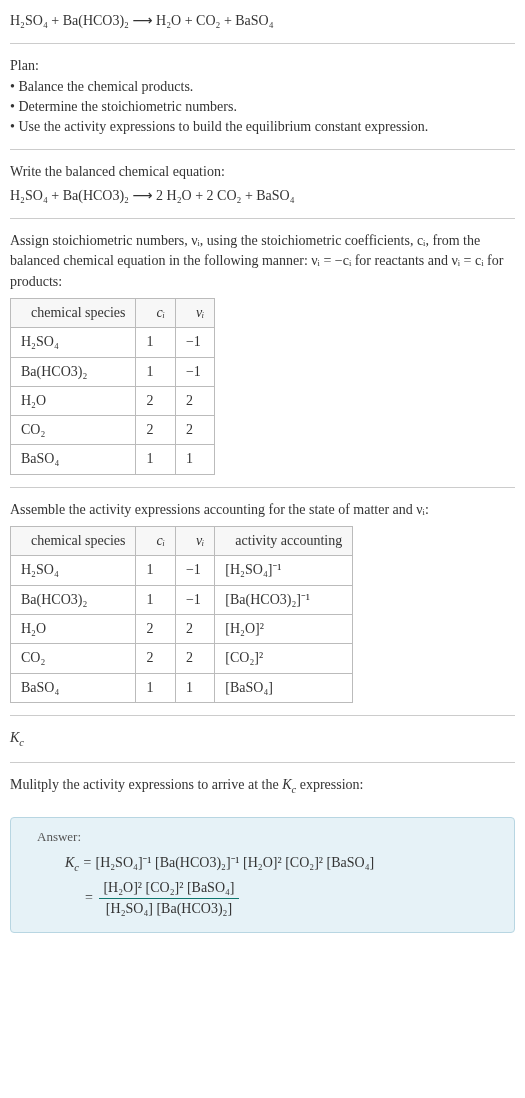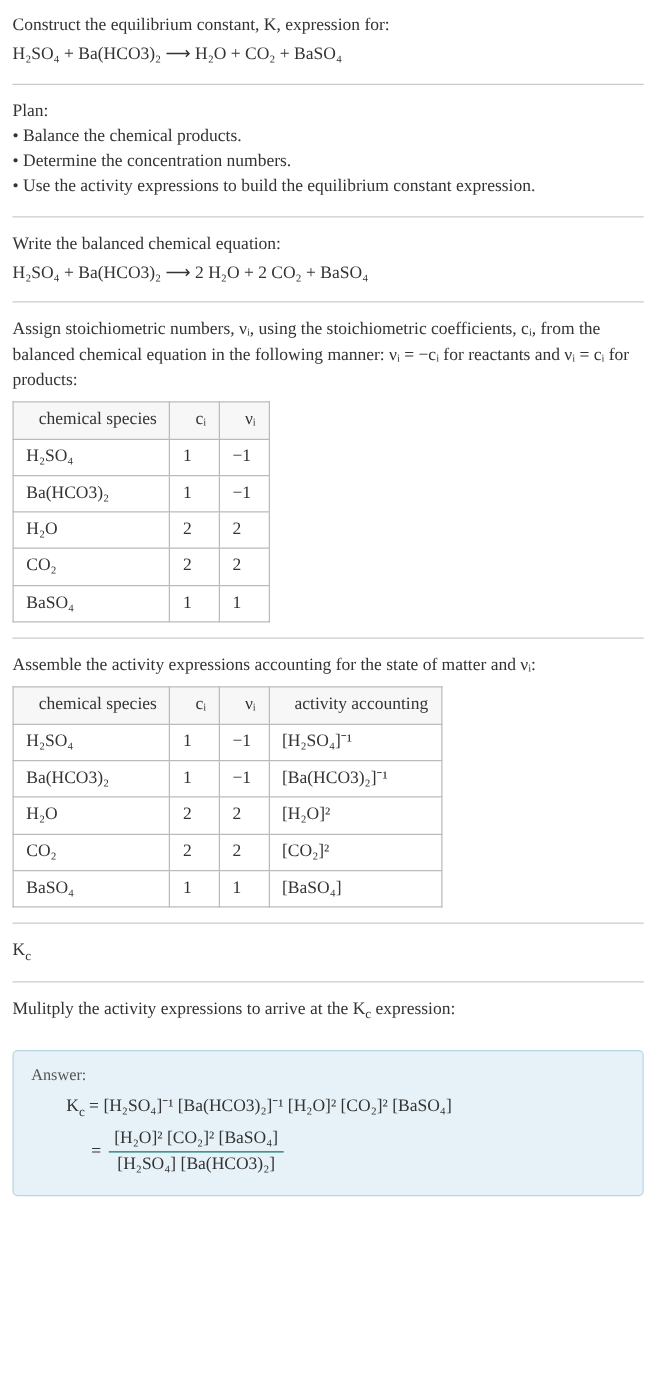--- a/index.html
+++ b/index.html
@@ -30,30 +30,30 @@
     vertical-align: middle;
   }
   table.data th {
     background: #f7f7f7;
     padding-left: 20px;
   }
   .answer-box {
     background: #e6f2f7;
     border: 1px solid #b8d6e2;
     border-radius: 4px;
-    padding: 10px 14px;
+    padding: 10px 26px;
     margin-top: 20px;
   }
   .answer-label {
     color: #555;
     font-size: 13px;
     margin-bottom: 6px;
   }
   .eqline { margin: 3px 0; }
-  .italic { }
+  .italic { font-style: italic; }
   sub { font-size: 0.75em; }
   .frac {
     display: inline-block;
     vertical-align: middle;
     text-align: center;
     margin: 0 3px;
   }
   .frac .num {
     display: block;
     border-bottom: 1px solid #0f766e;
@@ -63,30 +63,29 @@
     display: block;
     padding: 0 4px;
   }
   .indent { padding-left: 28px; }
   .indent2 { padding-left: 48px; }
 </style>
 </head>
 <body>
 
 <div class="section">
-  <div class="eqline">Construct the equilibrium constant, K, expression for:</div>
   <div class="eqline">H₂SO₄ + Ba(HCO3)₂  ⟶  H₂O + CO₂ + BaSO₄</div>
 </div>
 
 <hr>
 
 <div class="section">
   <div>Plan:</div>
   <div>• Balance the chemical products.</div>
-  <div>• Determine the concentration numbers.</div>
+  <div>• Determine the stoichiometric numbers.</div>
   <div>• Use the activity expressions to build the equilibrium constant expression.</div>
 </div>
 
 <hr>
 
 <div class="section">
   <div>Write the balanced chemical equation:</div>
   <div class="eqline">H₂SO₄ + Ba(HCO3)₂  ⟶  2 H₂O + 2 CO₂ + BaSO₄</div>
 </div>
 

